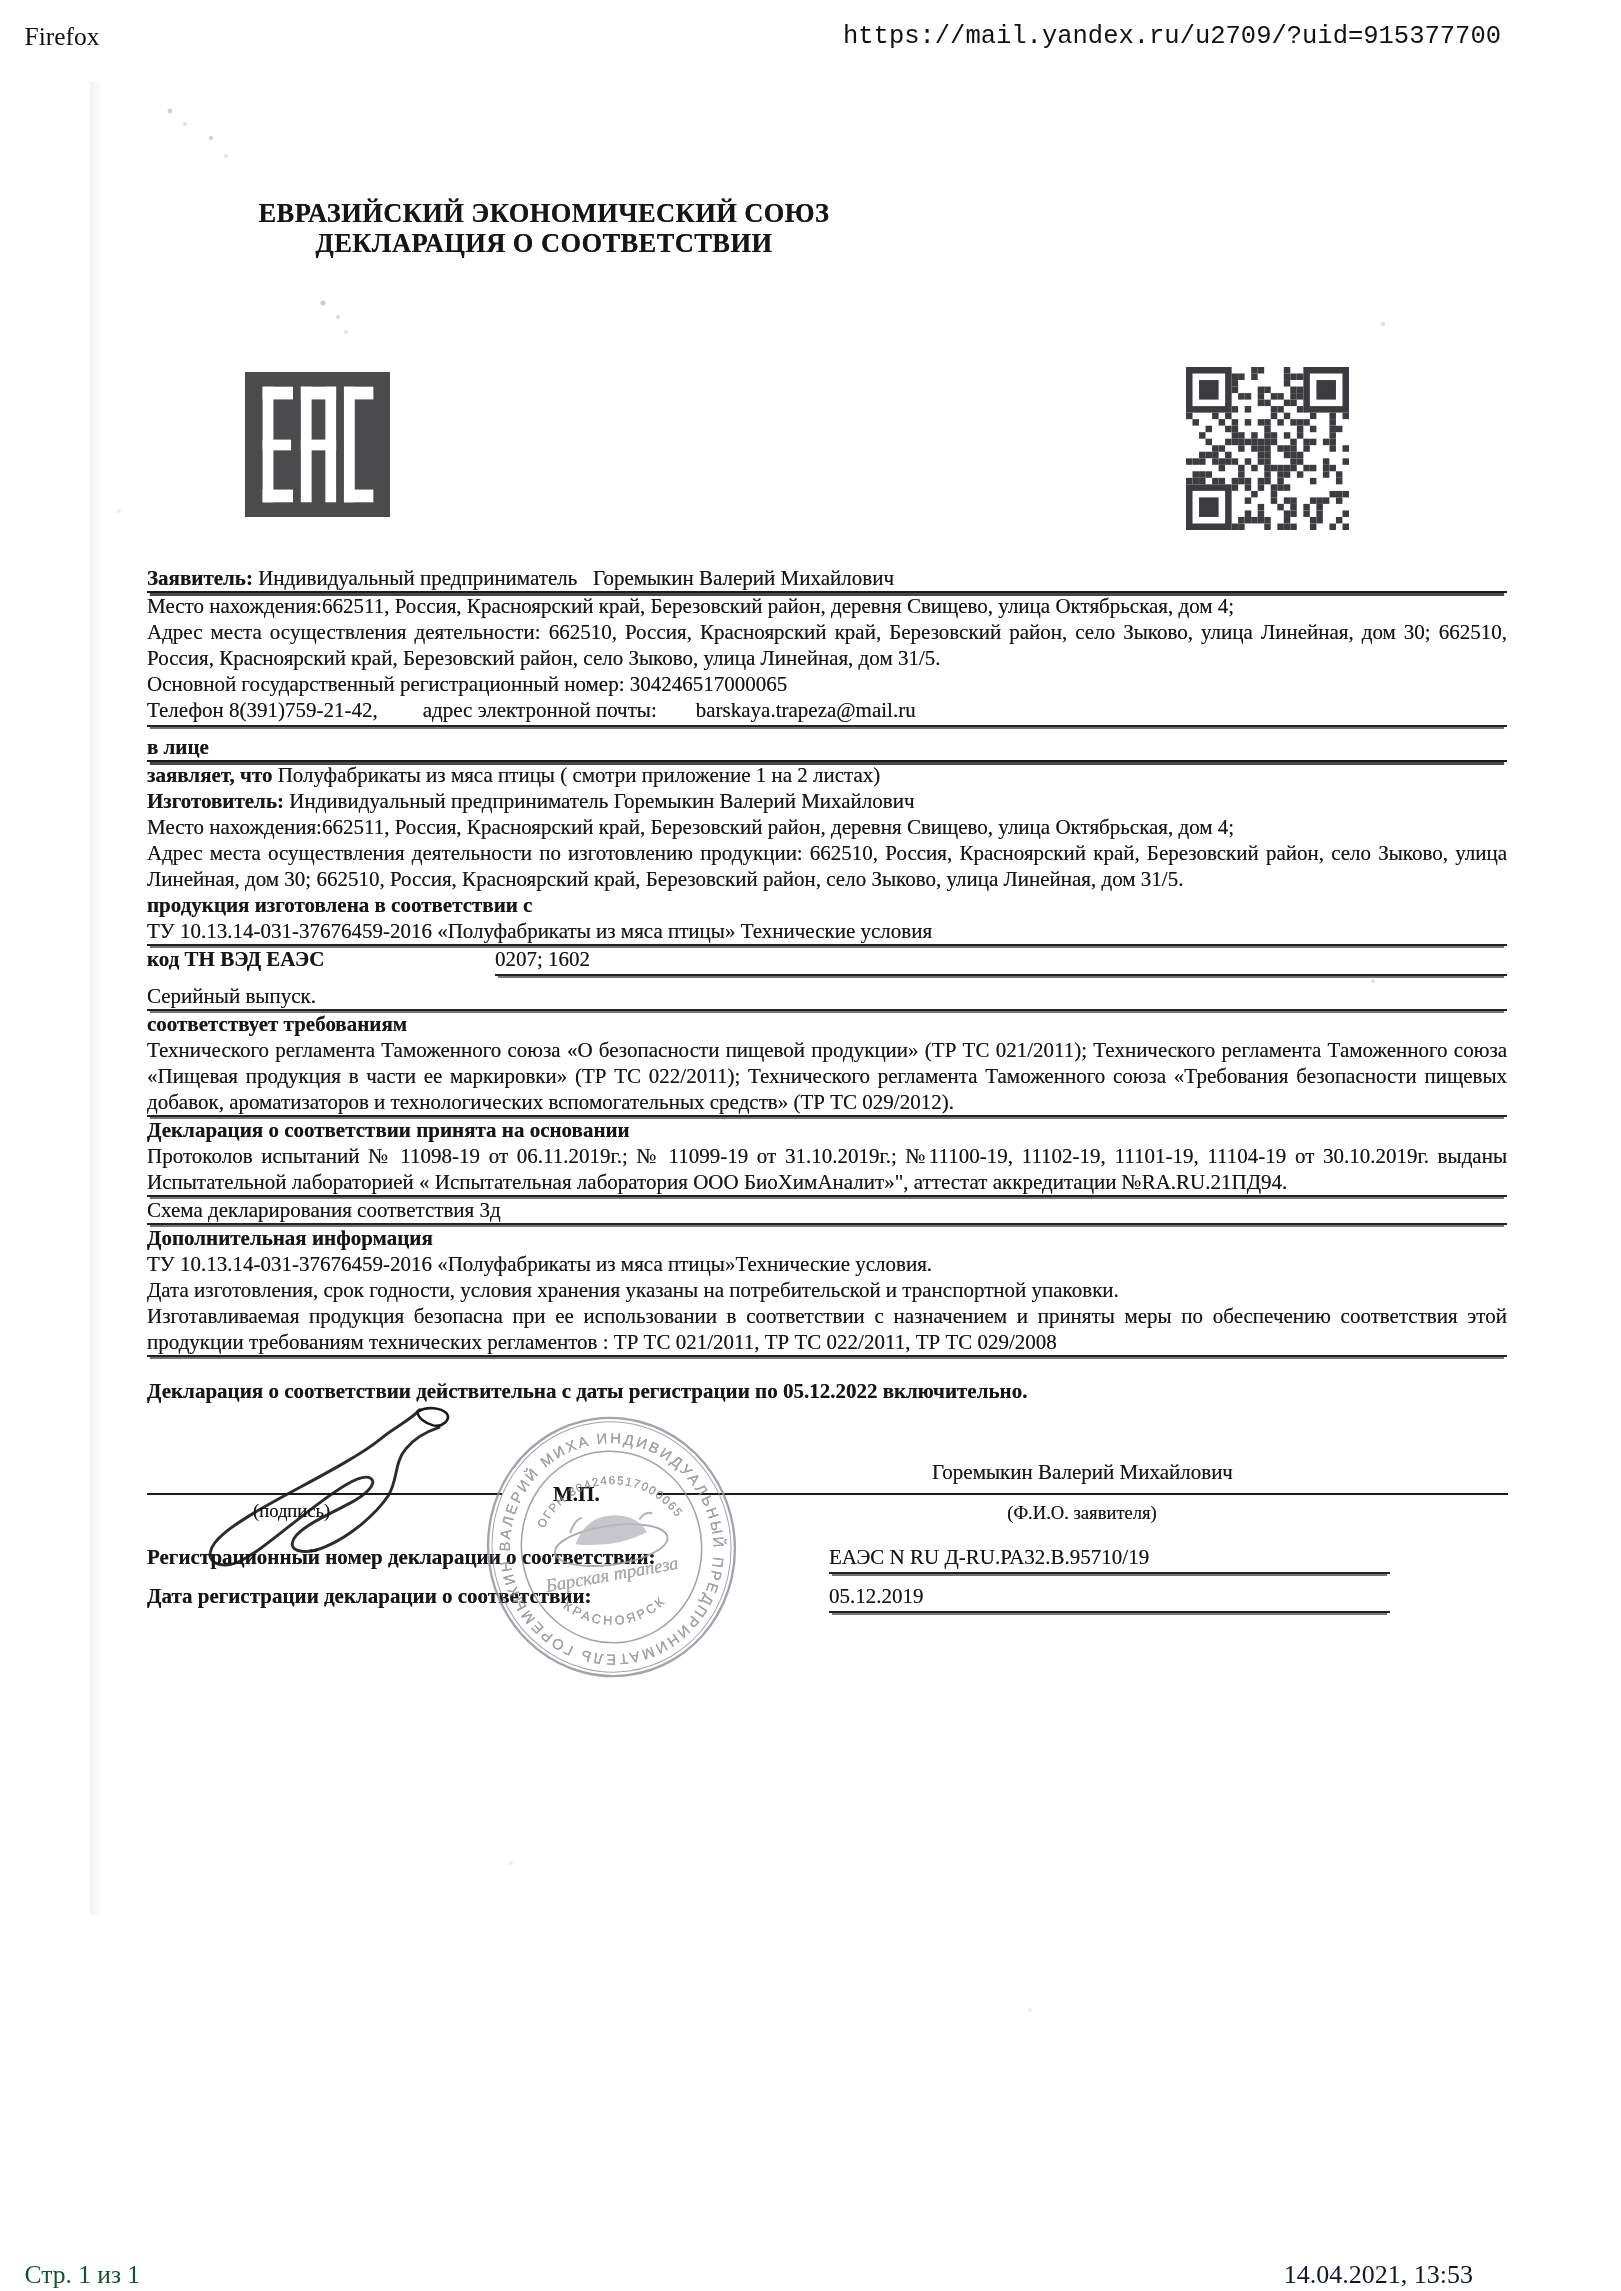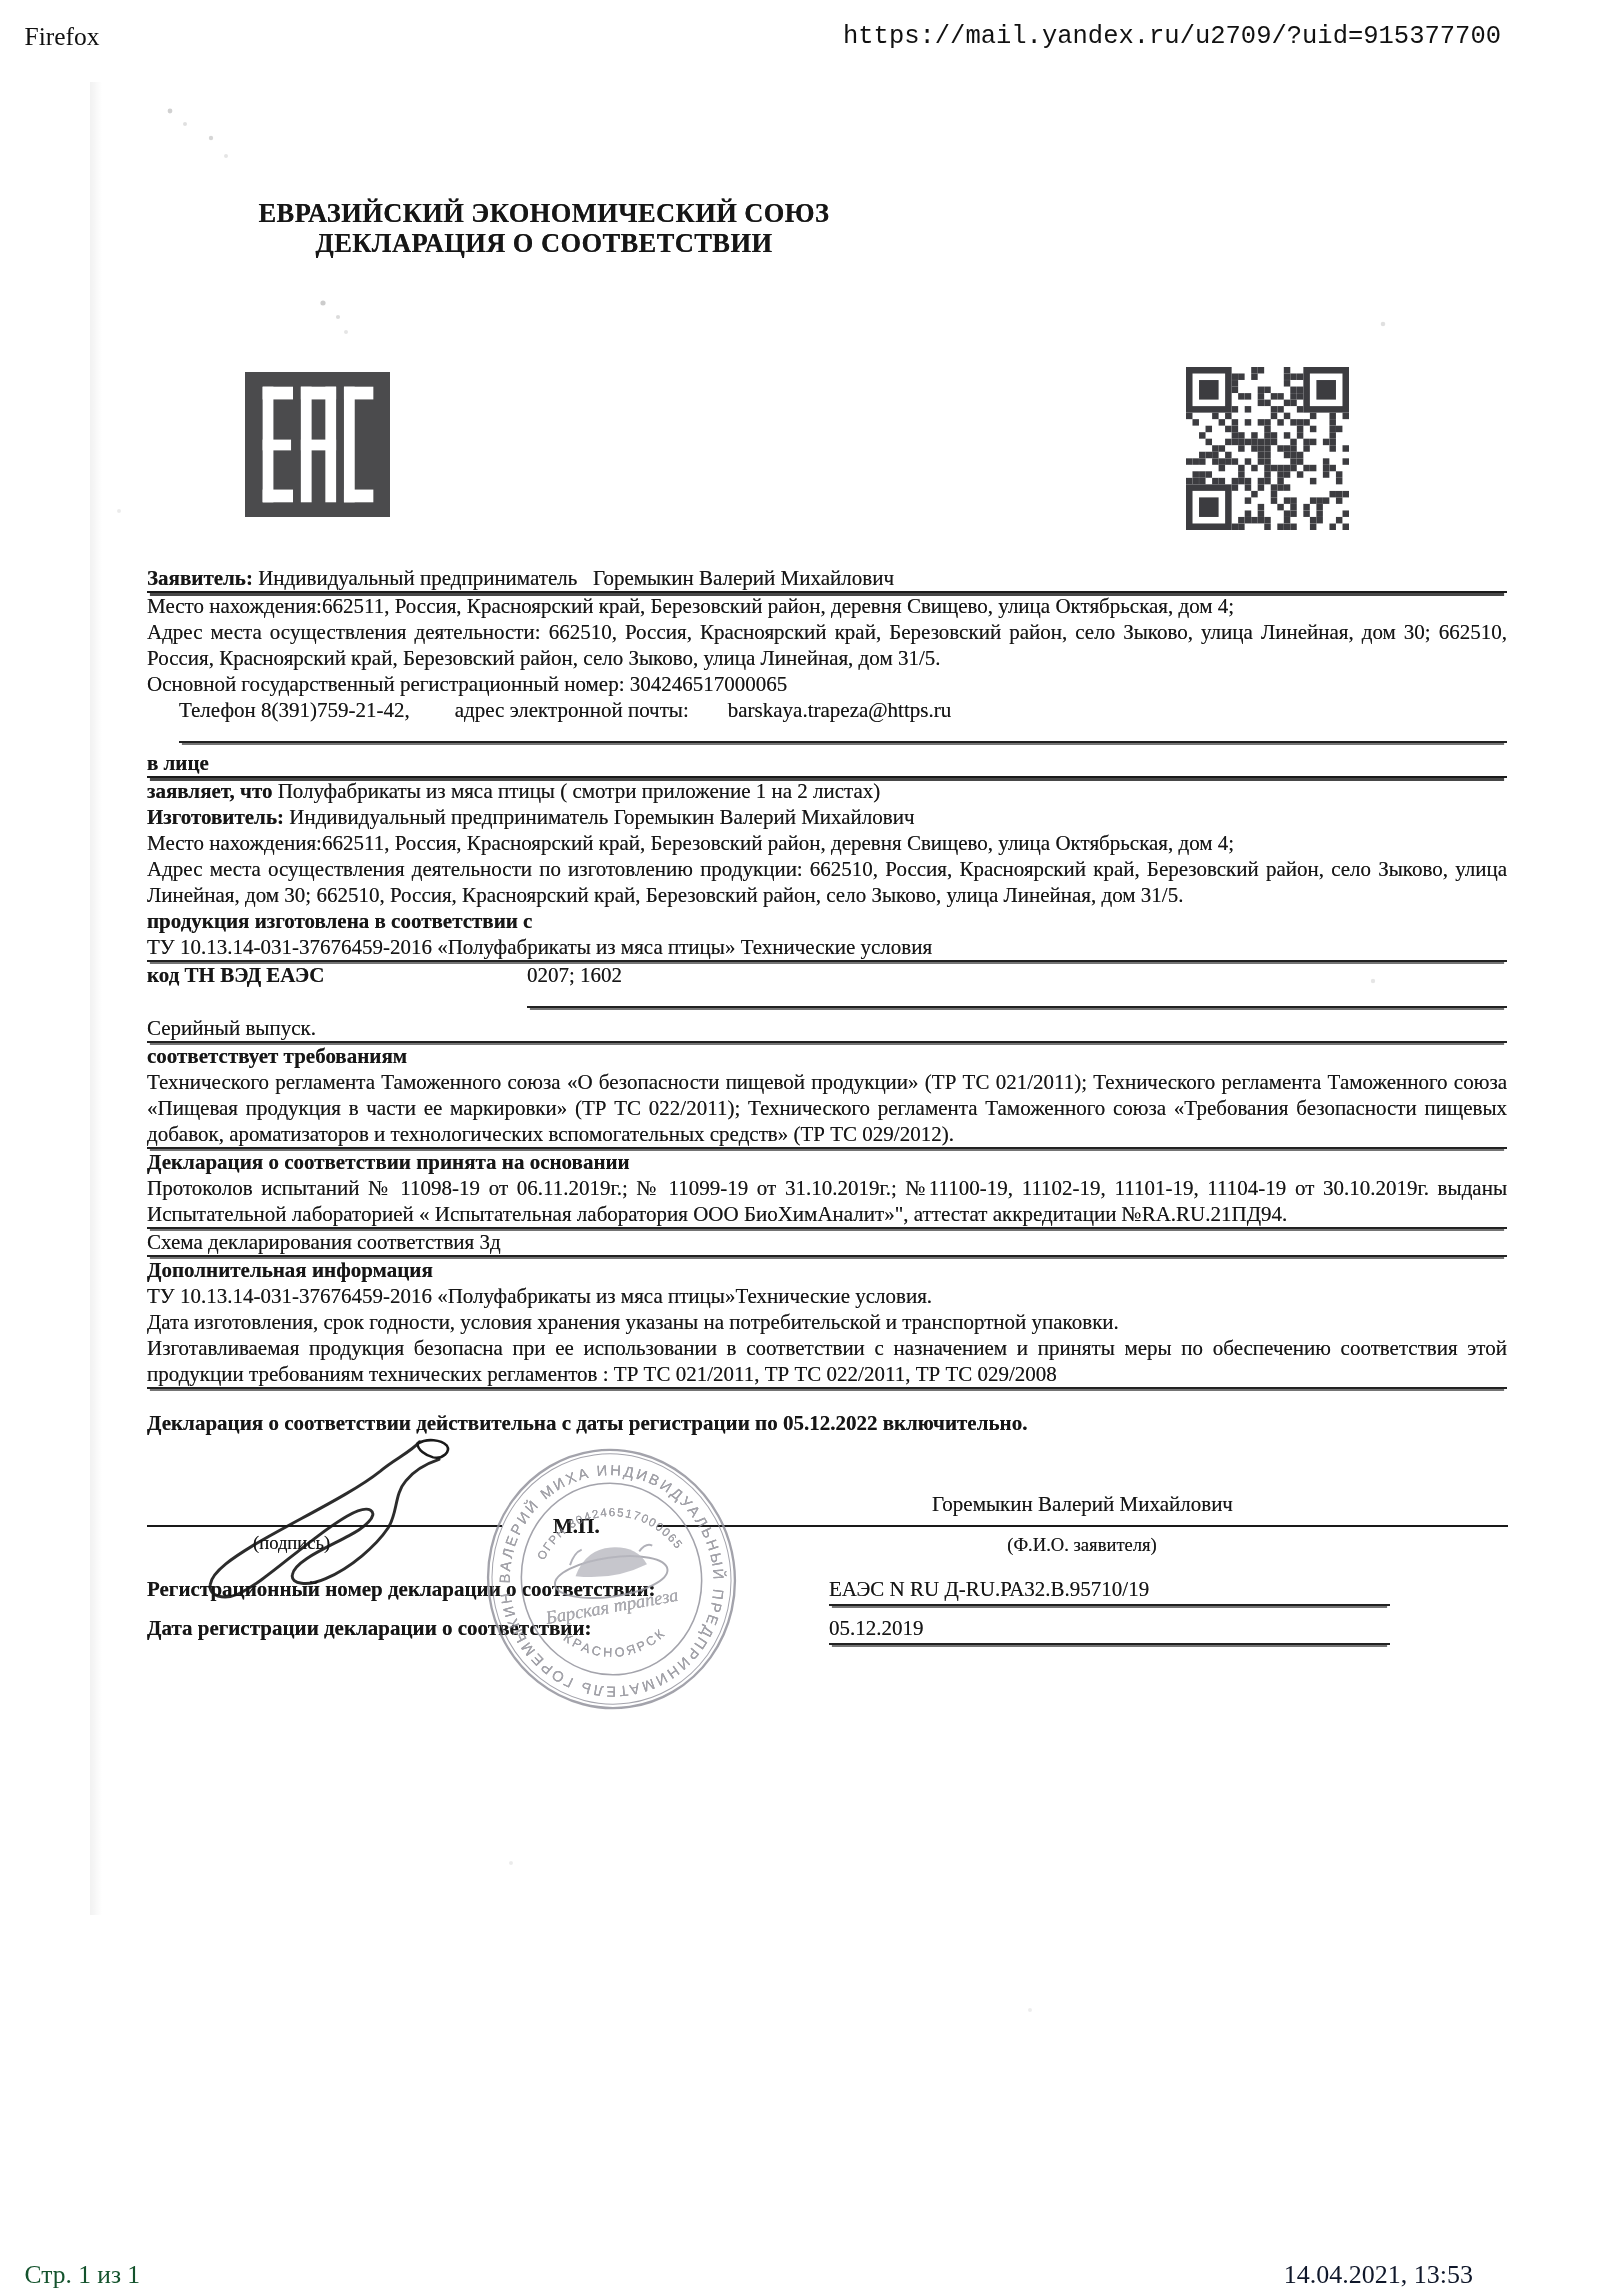--- a/index.html
+++ b/index.html
@@ -34,21 +34,21 @@
     font-size:21px;line-height:26px;
     text-shadow:0 0 0.5px rgba(15,15,15,.6);
   }
   .content p{margin:0;padding:0;}
   .b{font-weight:bold;}
   .jus{text-align:justify;}
   .pre{white-space:pre-wrap;}
   .uline{
     border-bottom:2.5px solid #222;
     box-shadow:0 4.9px 0 -2.9px rgba(70,70,70,.75);
-    padding-bottom:18px;margin-bottom:6.9px;margin-left:32px;
+    padding-bottom:2px;margin-bottom:6.9px;
   }
   .uline-heavy{
     border-bottom:2.9px solid #1a1a1a;
     box-shadow:0 5.9px 0 -2.9px rgba(40,40,40,.85);
     padding-bottom:2px;margin-bottom:7.8px;
   }
   .row{display:flex;}
   .tnved-label{width:348px;flex:none;}
   .tnved-val{flex:1;}
   .email-label{margin-left:45px;}
@@ -339,21 +339,21 @@
 
   <p class="uline-heavy"><span class="b">Заявитель:</span><span class="pre"> Индивидуальный предприниматель   Горемыкин Валерий Михайлович</span></p>
 
   <p>Место нахождения:662511, Россия, Красноярский край, Березовский район, деревня Свищево, улица Октябрьская, дом 4;</p>
   <p class="jus">Адрес места осуществления деятельности: 662510, Россия, Красноярский край, Березовский район, село Зыково, улица Линейная, дом 30; 662510, Россия, Красноярский край, Березовский район, село Зыково, улица Линейная, дом 31/5.</p>
   <p>Основной государственный регистрационный номер: 304246517000065</p>
 
   <div class="row uline">
     <span>Телефон 8(391)759-21-42,</span>
     <span class="email-label">адрес электронной почты:</span>
-    <span class="email-value">barskaya.trapeza@https.ru</span>
+    <span class="email-value">barskaya.trapeza@mail.ru</span>
   </div>
 
   <p class="b uline-heavy">в лице</p>
 
   <p><span class="b">заявляет, что</span><span class="pre"> Полуфабрикаты из мяса птицы ( смотри приложение 1 на 2 листах)</span></p>
 
   <p><span class="b">Изготовитель:</span><span class="pre"> Индивидуальный предприниматель Горемыкин Валерий Михайлович</span></p>
 
   <p>Место нахождения:662511, Россия, Красноярский край, Березовский район, деревня Свищево, улица Октябрьская, дом 4;</p>
   <p class="jus">Адрес места осуществления деятельности по изготовлению продукции: 662510, Россия, Красноярский край, Березовский район, село Зыково, улица Линейная, дом 30; 662510, Россия, Красноярский край, Березовский район, село Зыково, улица Линейная, дом 31/5.</p>

